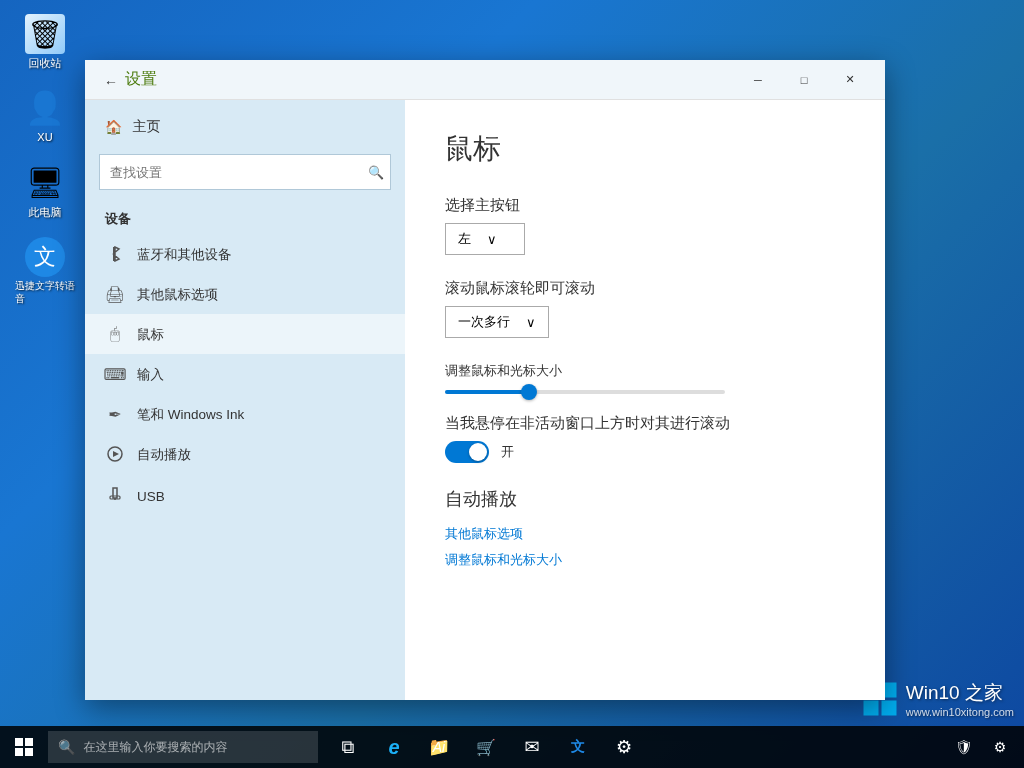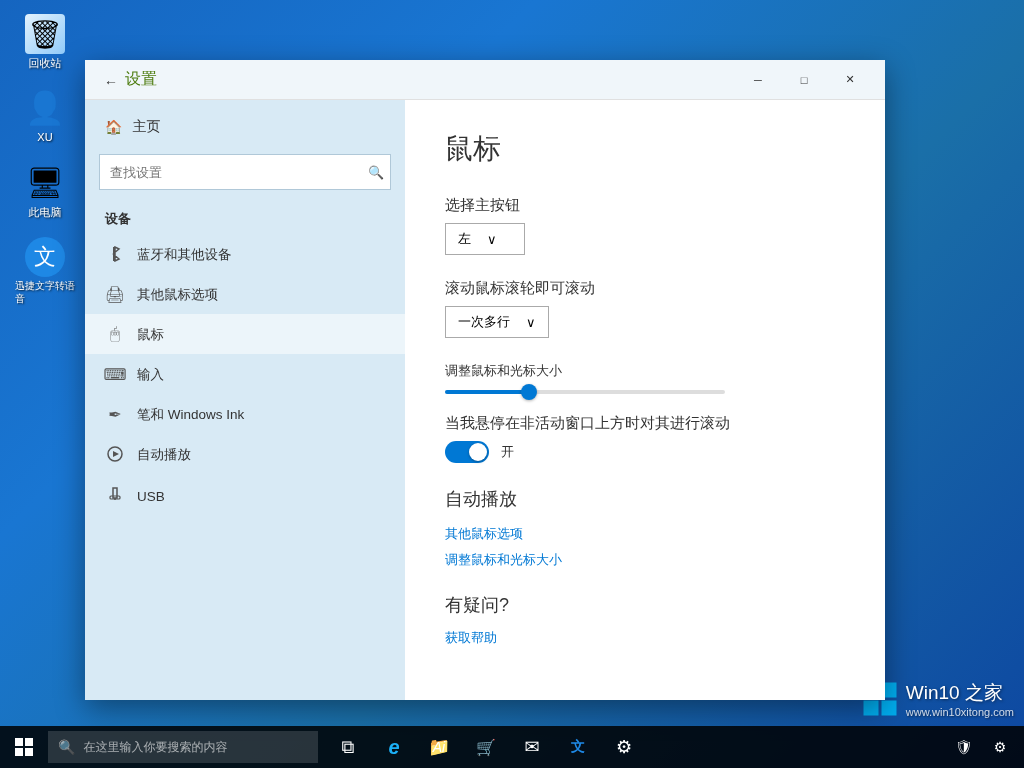--- a/index.html
+++ b/index.html
@@ -587,24 +587,20 @@
             <span class="toggle-label">开</span>
           </div>
         </div>
 
         <div class="setting-section">
           <div class="related-settings-title">自动播放</div>
           <a class="related-link">其他鼠标选项</a>
           <a class="related-link">调整鼠标和光标大小</a>
         </div>
 
-        <div class="setting-section">
-          <div class="faq-title">有疑问?</div>
-          <a class="related-link">获取帮助</a>
-        </div>
       </div>
     </div>
   </div>
 
   <div class="taskbar">
 
     <div class="taskbar-start">
       <svg width="20" height="20" viewBox="0 0 20 20">
         <rect x="1" y="1" width="8" height="8" fill="white"></rect>
         <rect x="11" y="1" width="8" height="8" fill="white"></rect>

